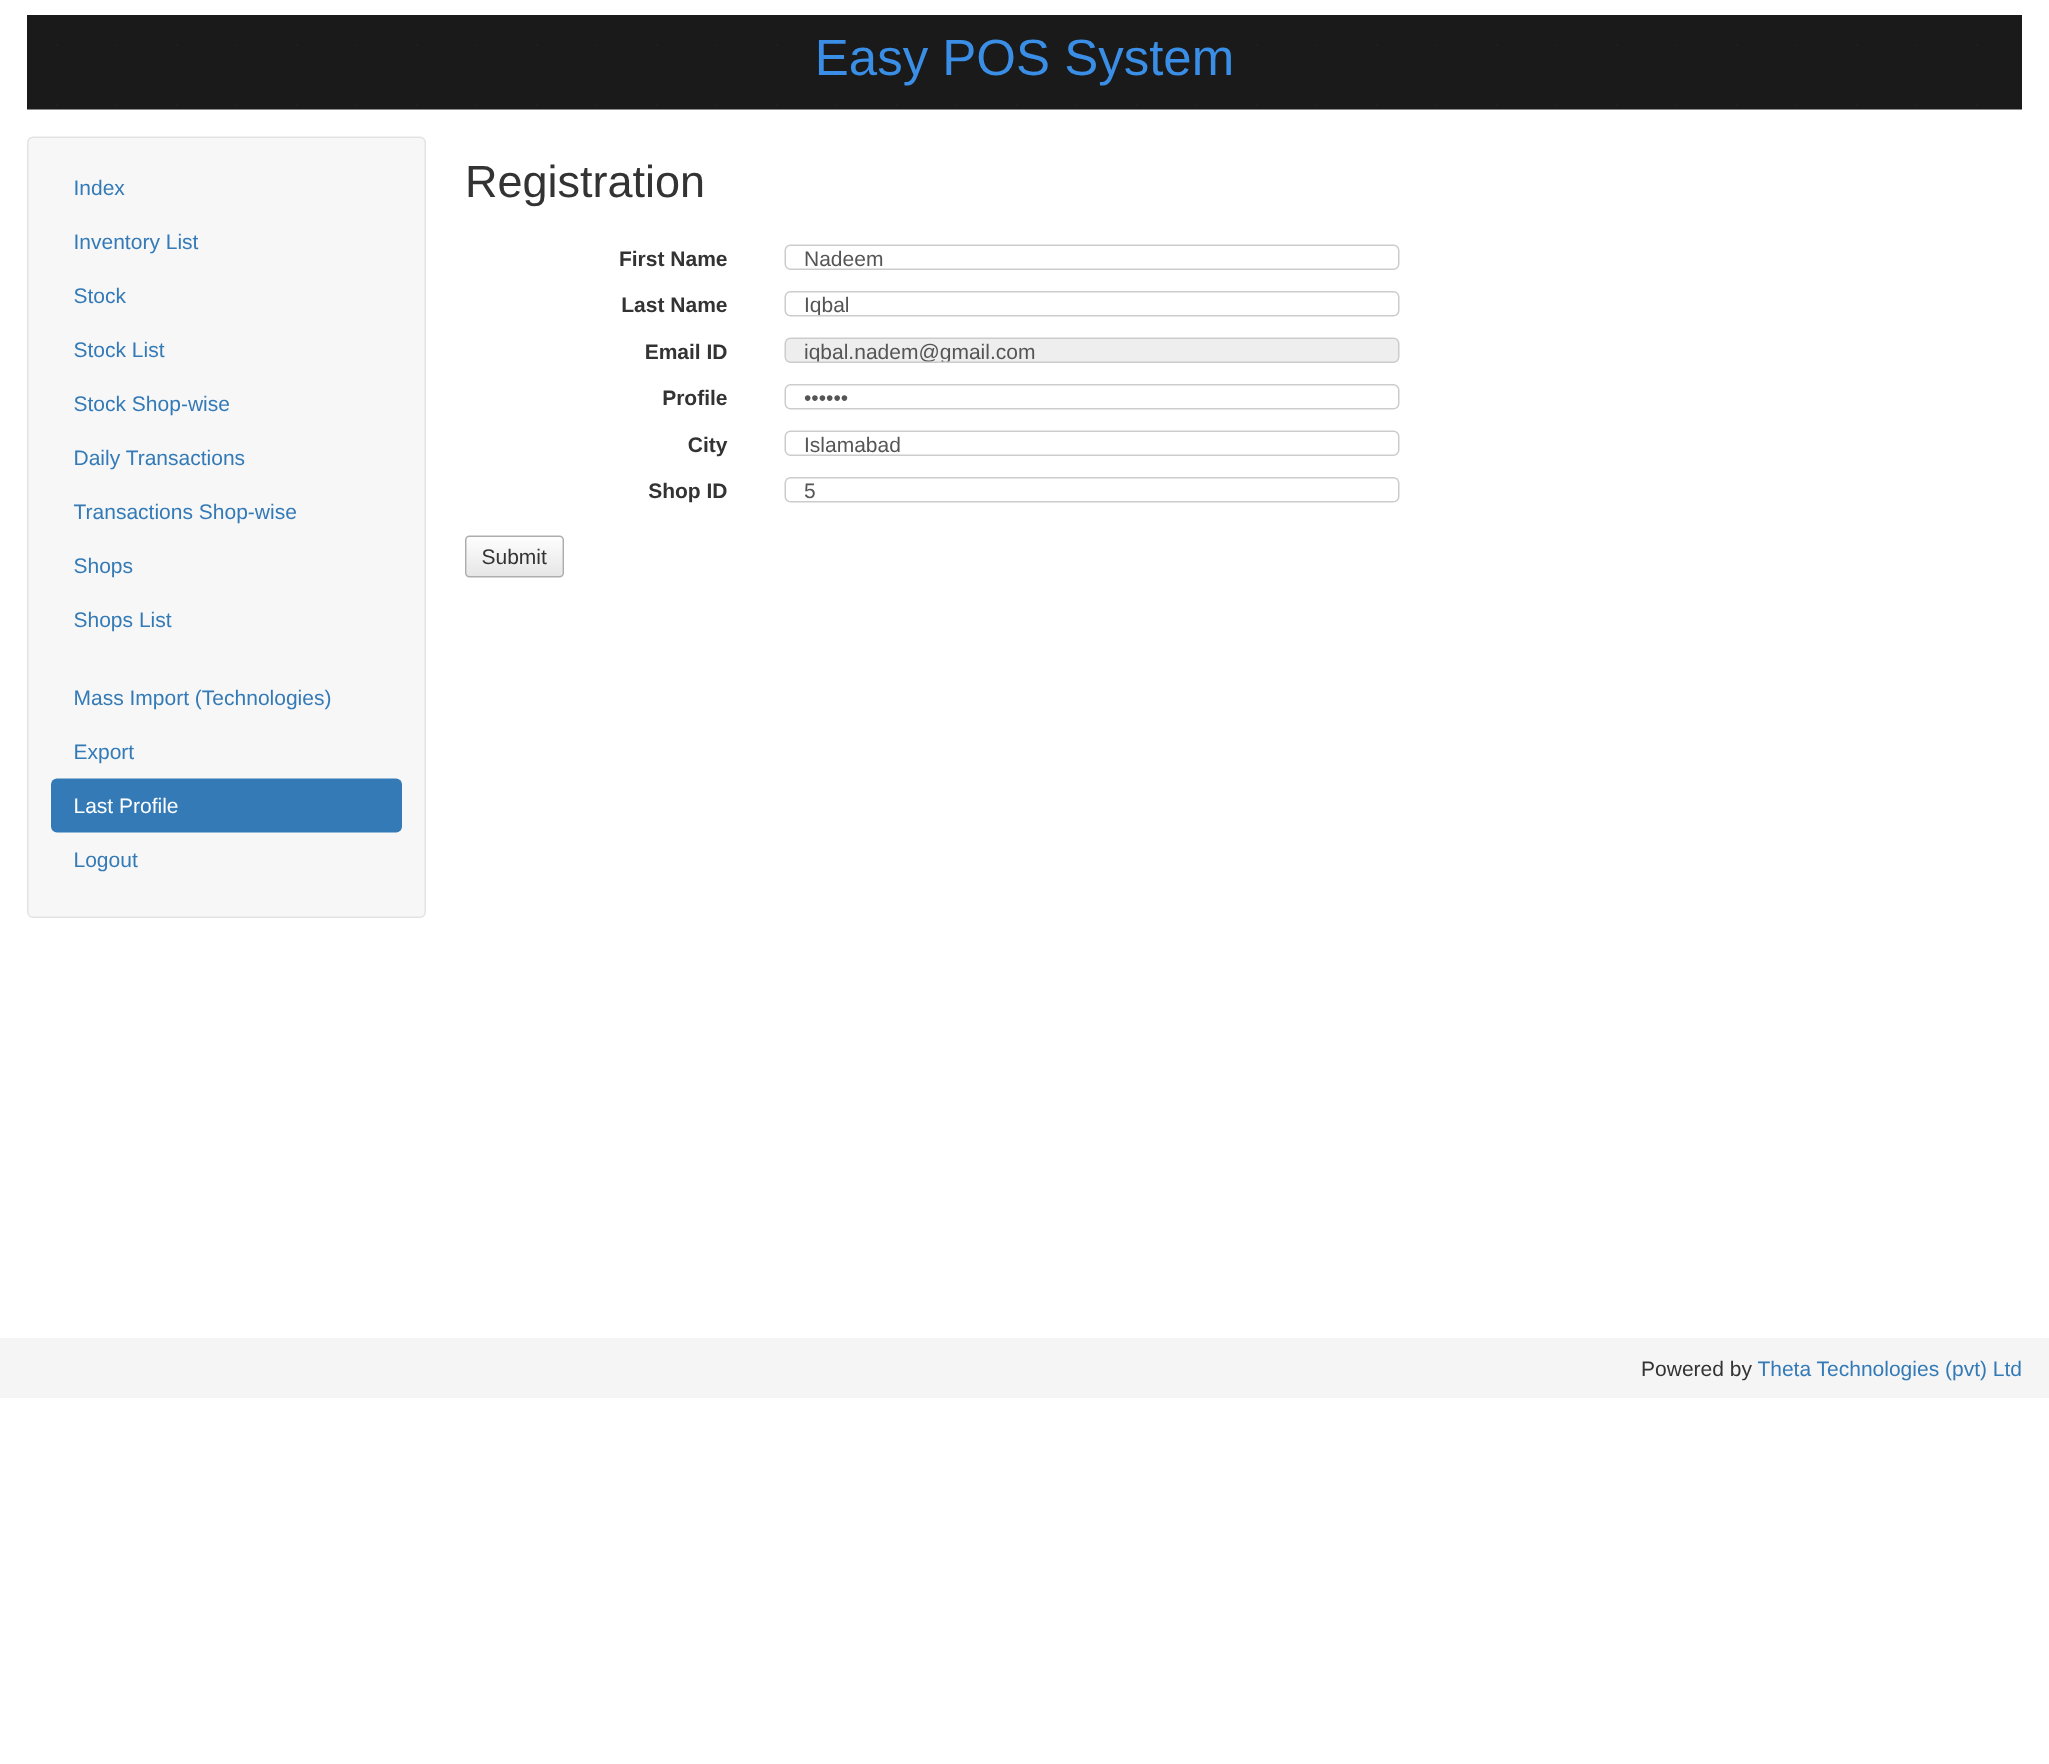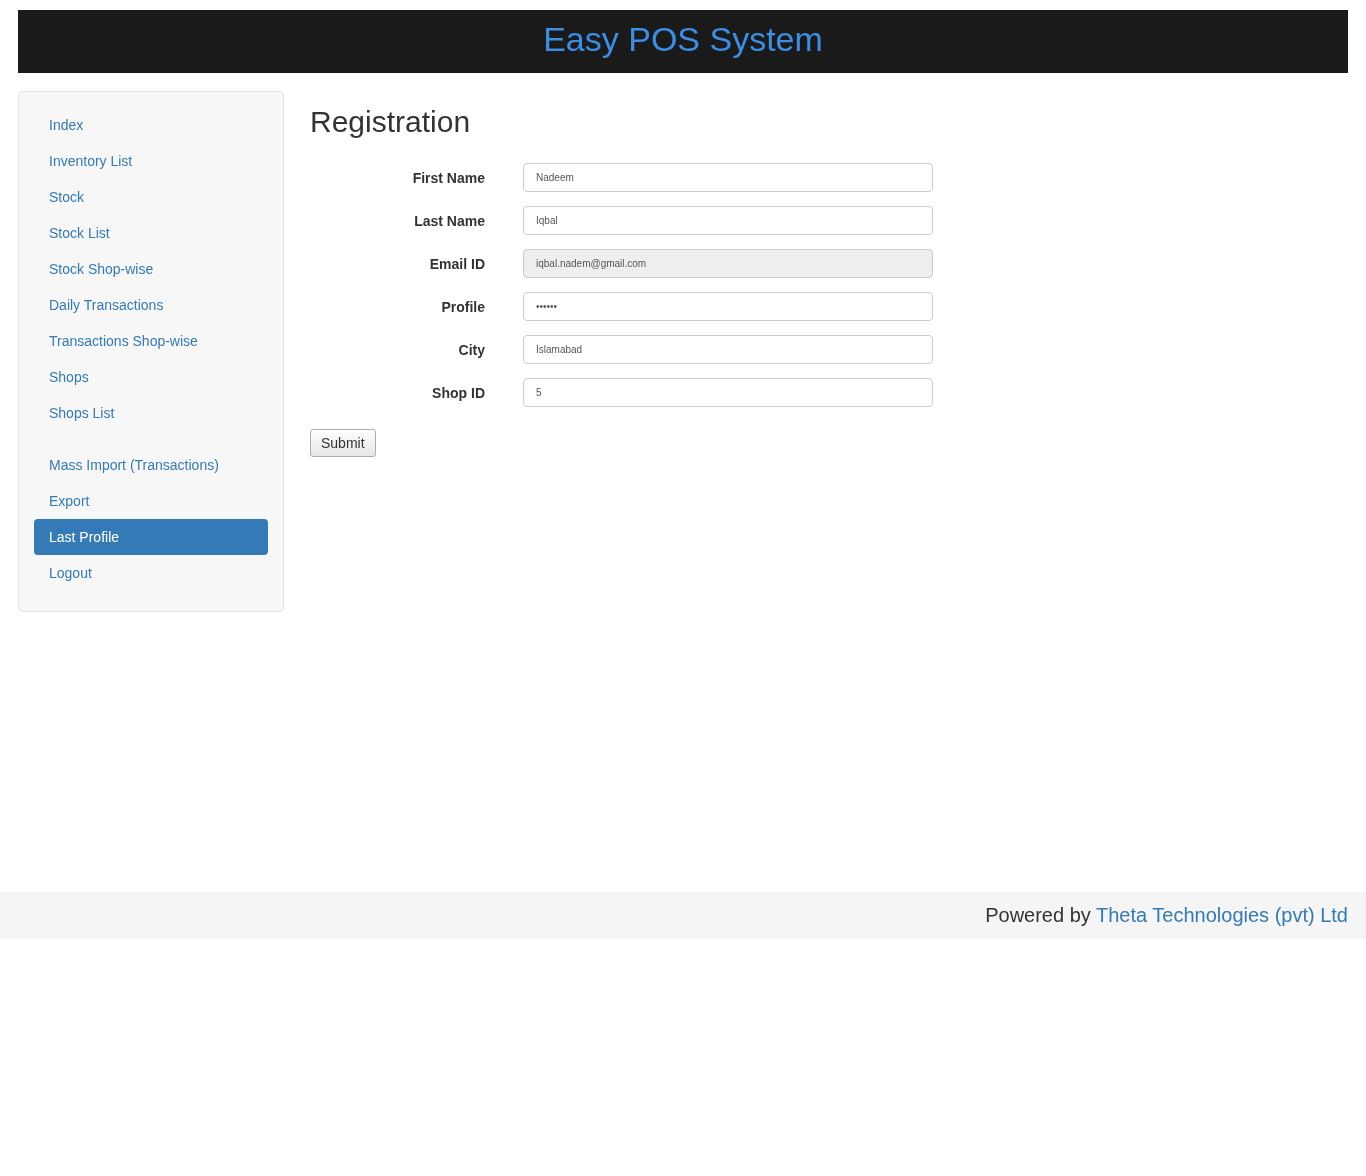--- a/index.html
+++ b/index.html
@@ -85,23 +85,23 @@
     .control-label {
       width: 190px;
       text-align: right;
       font-weight: bold;
       padding-right: 15px;
       font-size: 14px;
     }
     .form-control {
       flex: 1;
       max-width: 410px;
-      height: 29px;
+      height: 17px;
       padding: 6px 12px;
-      font-size: 10px;
+      font-size: 14px;
       color: #555;
       background: #fff;
       border: 1px solid #ccc;
       border-radius: 4px;
     }
     .form-control[readonly] {
       background: #eee;
       cursor: not-allowed;
     }
     .submit-btn {
@@ -113,21 +113,21 @@
       border: 1px solid #adadad;
       border-radius: 3px;
       cursor: pointer;
       margin-top: 8px;
     }
     .footer {
       margin-top: 280px;
       background: #f5f5f5;
       padding: 12px 18px;
       text-align: right;
-      font-size: 20px;
+      font-size: 14px;
       color: #333;
     }
     .footer a {
       color: #337ab7;
       text-decoration: none;
     }
   </style>
 </head>
 <body>
 
@@ -163,21 +163,21 @@
             <a href="#">Transactions Shop-wise</a>
           </li>
         <li>
             <a href="#">Shops</a>
           </li>
         <li>
             <a href="#">Shops List</a>
           </li>
         <li class="nav-spacer"></li>
         <li>
-            <a href="#">Mass Import (Transactions)</a>
+            <a href="#">Mass Import (Technologies)</a>
           </li>
         <li>
             <a href="#">Export</a>
           </li>
         <li class="active">
             <a href="#">Last Profile</a>
           </li>
         <li>
             <a href="#">Logout</a>
           </li>

